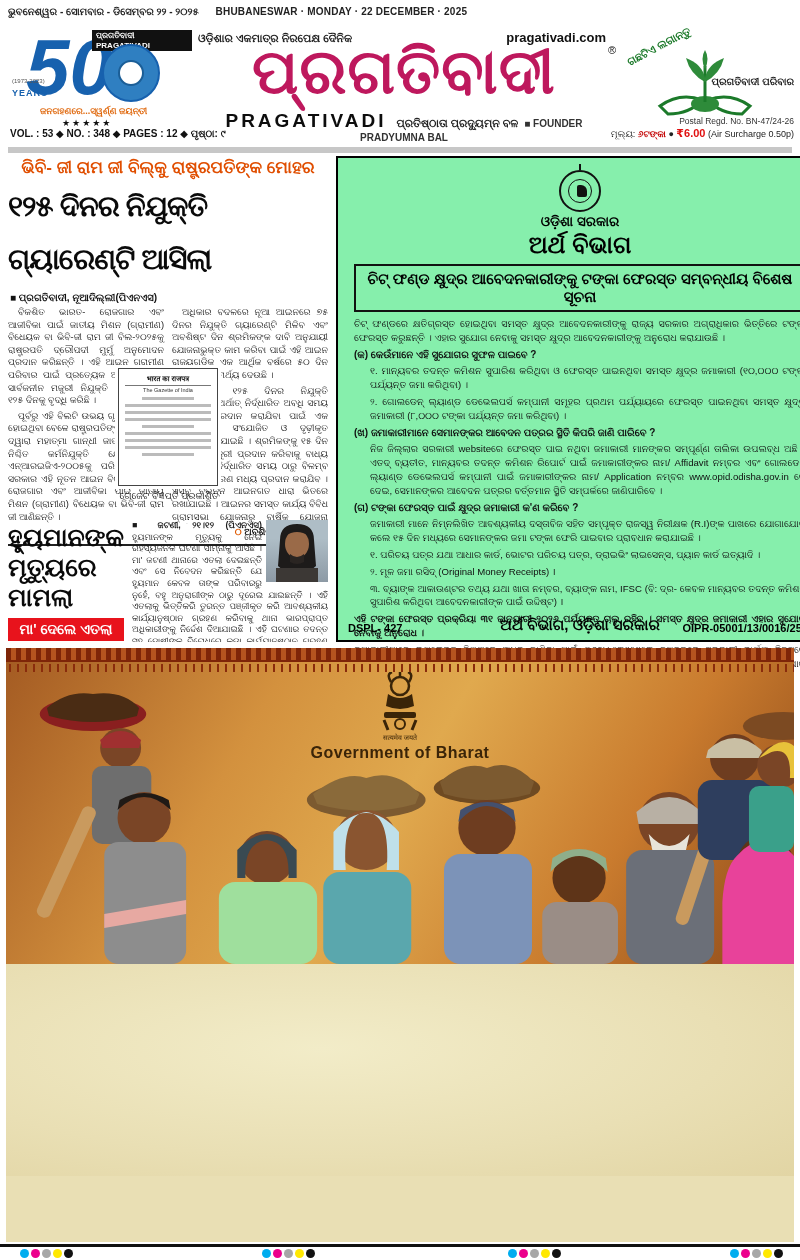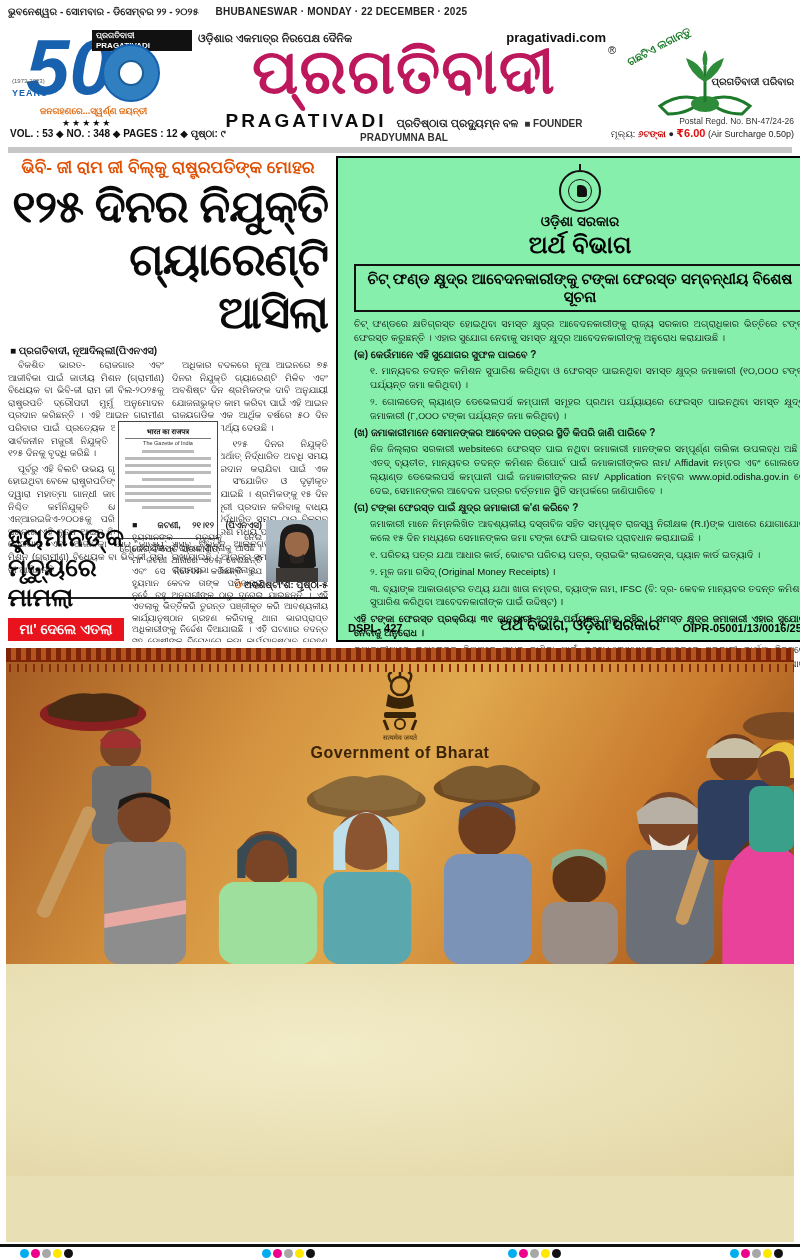--- a/index.html
+++ b/index.html
@@ -44,21 +44,21 @@
   .postal { position:absolute; right:2px; top:104px; font-size:8.5px; color:#333; }
   .priceline { position:absolute; right:2px; top:115px; font-size:9px; color:#222; white-space:nowrap; }
   .priceline .po { color:#c40a0a; font-weight:bold; }
   .priceline .pr { color:#e01010; font-weight:bold; font-size:11px; }
 
   .mh-divider { position:absolute; top:147px; left:8px; right:8px; height:6px; background:#c7c7c7; }
 
   
   .lead { position:absolute; left:8px; top:158px; width:320px; }
   .kicker { text-align:center; font-size:17px; font-weight:bold; color:#e04e00; margin-bottom:2px; }
-  .headline { text-align:right; font-size:45px; line-height:53px; font-weight:bold; color:#0a0a0a; letter-spacing:-1px; }
+  .headline { text-align:left; font-size:29px; line-height:53px; font-weight:bold; color:#0a0a0a; letter-spacing:-1px; }
   .lead-byline { font-size:10px; font-weight:bold; color:#111; margin:6px 0 2px 2px; }
   .lead-cols { position:relative; height:218px; overflow:hidden; }
   .lcol { position:absolute; top:0; width:156px; font-size:9.3px; line-height:12.6px; text-align:justify; color:#1a1a1a; }
   .lcol.c1 { left:0; } .lcol.c2 { left:164px; }
   .lcol p { margin-bottom:3px; text-indent:10px; }
   .gazette { position:absolute; left:110px; top:62px; width:100px; height:118px; background:#fff; border:1.5px solid #444; box-shadow:0 0 0 3px #fff; padding:5px 6px; }
   .gaz-head { text-align:center; font-size:7px; font-weight:bold; color:#111; border-bottom:1px solid #777; padding-bottom:2px; }
   .gaz-sub { text-align:center; font-size:5.5px; color:#333; margin-top:1px; }
   .gaz-line { height:3px; background:#bbb; margin-top:4px; }
   .gaz-line.short { width:60%; margin-left:20%; }

